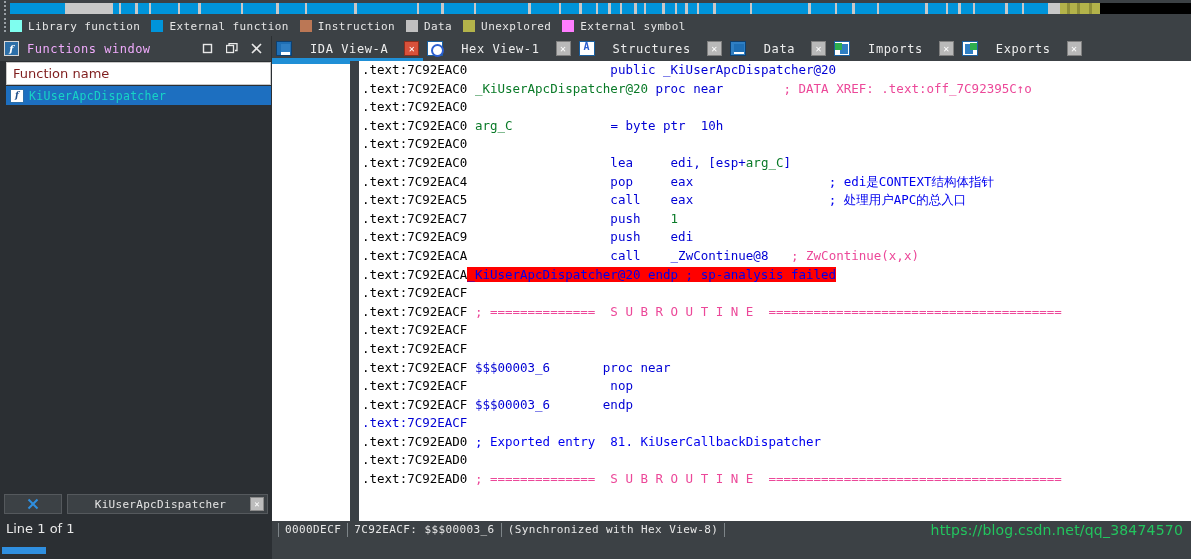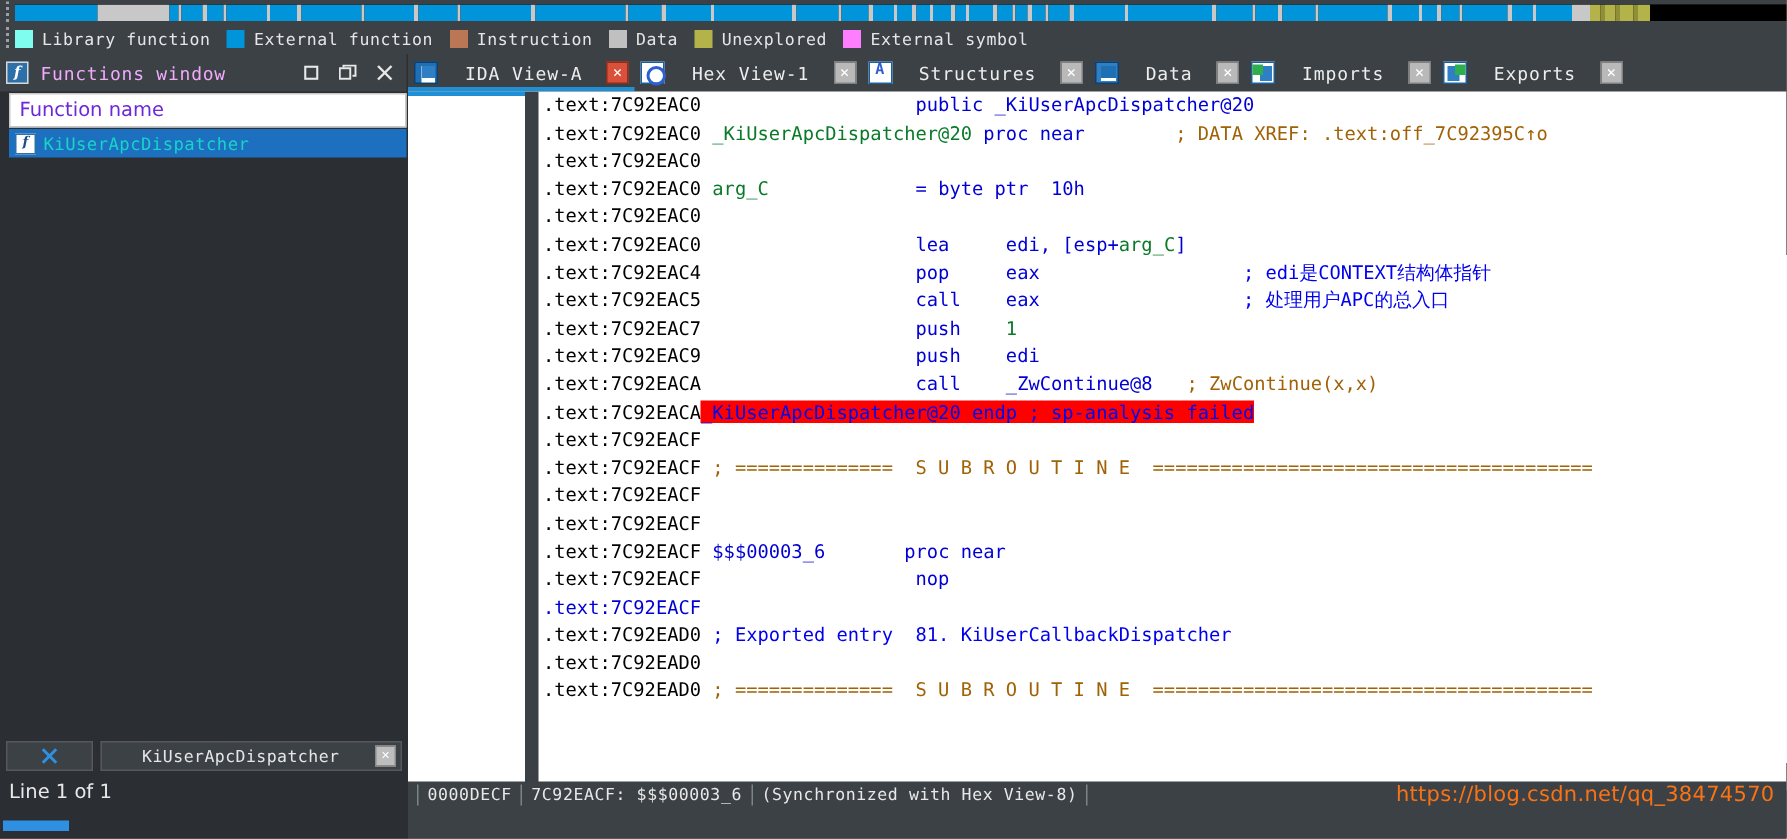--- a/index.html
+++ b/index.html
@@ -109,21 +109,21 @@
   .leftpanel {
     position: absolute; left: 0; top: 61px; width: 272px; bottom: 0;
     background: #2b2f33;
   }
   .fn-search {
     position: absolute; left: 6px; top: 1px; width: 265px; height: 23px;
     background: #ffffff; border: 1px solid #c8c8c8;
     display: flex; align-items: center; padding-left: 6px;
   }
   .fn-search-text {
-    font-size: 13px; color: #6d28d9;
+    font-size: 13px; color: #7f1d1d;
     font-family: "DejaVu Sans","Liberation Sans",sans-serif;
   }
   .fn-list { position: absolute; left: 6px; top: 25px; width: 265px; bottom: 62px; background: #2b2f33; }
   .fn-row {
     display: flex; align-items: center; height: 19px;
     background: #1d6fc0; padding-left: 4px;
   }
   .fn-ic {
     width: 14px; height: 14px; background: #fff; border: 1px solid #2d6fa8;
     display: flex; align-items: center; justify-content: center; flex: 0 0 14px;
@@ -191,39 +191,39 @@
   }
   .lines { position: absolute; left: 9px; top: 0; right: 0; top: 0; }
   .line {
     height: 18.6px; line-height: 18.6px; white-space: pre;
     font-family: "DejaVu Sans Mono","Liberation Mono",monospace;
     font-size: 12.5px; padding-left: 3px;
   }
   .addr { color: #000000; }
   .kw   { color: #0000d4; }       
   .grn  { color: #0a7a28; }       
-  .gry  { color: #a16207; text-align: center; }       
+  .gry  { color: #ec4899; text-align: center; }       
   .blu  { color: #0000ee; }       
   .hl   { background: #ff0000; color: #0000ee; }
 
   
   .statusbar {
     position: absolute; left: 272px; bottom: 20px; right: 0; height: 18px;
     background: #3c4145; display: flex; align-items: center;
     padding-left: 6px; gap: 0;
   }
   .sb-cell {
     font-size: 11px; color: #e8e8e8; letter-spacing: 0.4px;
     font-family: "DejaVu Sans Mono","Liberation Mono",monospace;
     padding: 0 6px; border-right: 1px solid #7d8488; height: 14px; line-height: 14px;
   }
   .sb-cell.first { border-left: 1px solid #7d8488; }
   .watermark {
     position: absolute; right: 8px; bottom: 20px; height: 18px; line-height: 18px;
-    font-size: 14px; color: #f97316; letter-spacing: 0.2px;
+    font-size: 14px; color: #22c55e; letter-spacing: 0.2px;
     font-family: "DejaVu Sans","Liberation Sans",sans-serif;
   }
   .bottom-strip {
     position: absolute; left: 272px; right: 0; bottom: 0; height: 20px; background: #3c4145;
   }
 </style>
 </head>
 <body>
 
 <div id="app">
@@ -454,20 +454,21 @@
           <div class="line"><span class="addr">.text:7C92EAC7</span><span class="addr">                   </span><span class="kw">push</span><span class="addr">    </span><span class="grn">1</span></div>
           <div class="line"><span class="addr">.text:7C92EAC9</span><span class="addr">                   </span><span class="kw">push</span><span class="addr">    </span><span class="kw">edi</span></div>
           <div class="line"><span class="addr">.text:7C92EACA</span><span class="addr">                   </span><span class="kw">call</span><span class="addr">    </span><span class="kw">_ZwContinue@8</span><span class="addr">   </span><span class="gry">; ZwContinue(x,x)</span></div>
           <div class="line"><span class="addr">.text:7C92EACA</span><span class="hl">_KiUserApcDispatcher@20 endp ; sp-analysis failed</span></div>
           <div class="line"><span class="addr">.text:7C92EACF</span></div>
           <div class="line"><span class="addr">.text:7C92EACF</span><span class="gry"> ; ==============  S U B R O U T I N E  =======================================</span></div>
           <div class="line"><span class="addr">.text:7C92EACF</span></div>
           <div class="line"><span class="addr">.text:7C92EACF</span></div>
           <div class="line"><span class="addr">.text:7C92EACF</span><span class="addr"> </span><span class="kw">$$$00003_6</span><span class="addr">       </span><span class="kw">proc near</span></div>
           <div class="line"><span class="addr">.text:7C92EACF</span><span class="addr">                   </span><span class="kw">nop</span></div>
+          <div class="line"><span class="addr">.text:7C92EACF</span><span class="addr"> </span><span class="kw">$$$00003_6</span><span class="addr">       </span><span class="kw">endp</span></div>
           <div class="line"><span class="kw">.text:7C92EACF</span></div>
           <div class="line"><span class="addr">.text:7C92EAD0</span><span class="blu"> ; Exported entry  81. KiUserCallbackDispatcher</span></div>
           <div class="line"><span class="addr">.text:7C92EAD0</span></div>
           <div class="line"><span class="addr">.text:7C92EAD0</span><span class="gry"> ; ==============  S U B R O U T I N E  =======================================</span></div>
         </div>
     </div>
   </div>
 
   <div class="statusbar" id="statusbar">
       <span class="sb-cell first">0000DECF</span>

